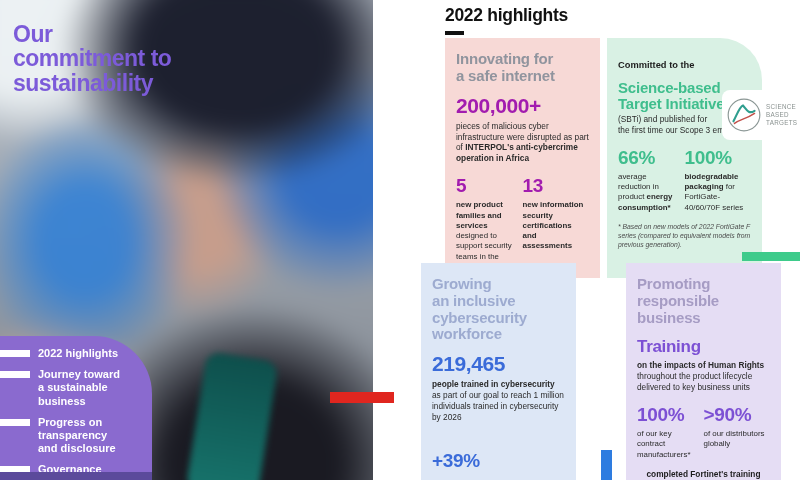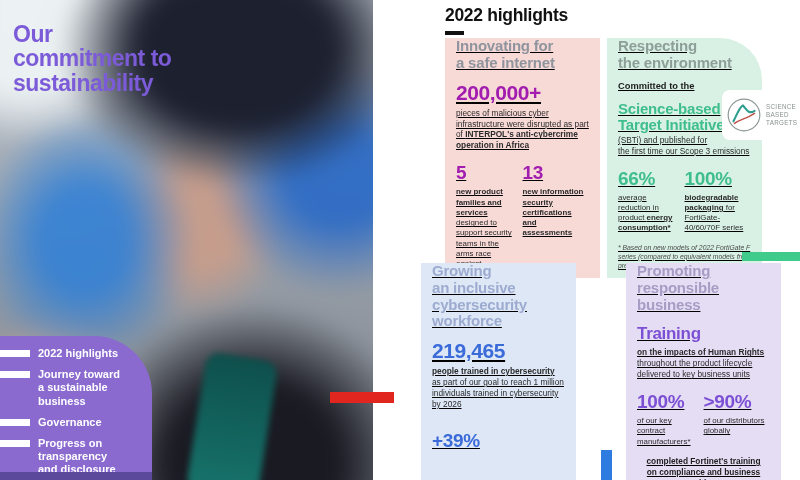--- a/index.html
+++ b/index.html
@@ -34,21 +34,21 @@
 
   
   #red-bar{position:absolute;left:330px;top:392px;width:64px;height:11px;background:#e0261f;z-index:4;}
   #green-bar{position:absolute;left:742px;top:252px;width:58px;height:9px;background:#3ecb8b;}
   #blue-bar{position:absolute;left:601px;top:450px;width:11px;height:30px;background:#2e7ce0;}
 
   
   #heading{position:absolute;left:445px;top:5px;font-size:17.5px;font-weight:800;color:#111;letter-spacing:-.3px;}
   #heading-underline{position:absolute;left:445px;top:31px;width:19px;height:4px;background:#111;}
 
-  .card{position:absolute;width:155px;height:240px;padding:0 11px;overflow:hidden;text-decoration:underline;}
+  .card{position:absolute;width:155px;height:240px;padding:13px 11px;overflow:hidden;}
   #card-innovating{left:445px;top:38px;background:#f7d9d6;}
   #card-environment{left:607px;top:38px;background:#d9f1e4;border-top-right-radius:42px;}
   #card-workforce{left:421px;top:263px;background:#dde7f6;}
   #card-responsible{left:626px;top:263px;background:#e5ddf4;}
 
   .card-title{font-size:15px;line-height:1.12;font-weight:700;letter-spacing:-.2px;}
   #card-innovating .card-title{color:#90949e;}
   #card-environment .card-title{color:#8e9e99;}
   #card-workforce .card-title{color:#9dabd0;}
   #card-responsible .card-title{color:#a69cc4;}
@@ -97,26 +97,26 @@
       <span class="menu-dash"></span>
       <span class="menu-label pre">2022 highlights</span>
     </div>
     <div class="menu-item">
       <span class="menu-dash"></span>
       <span class="menu-label pre">Journey toward
 a sustainable business</span>
     </div>
     <div class="menu-item">
       <span class="menu-dash"></span>
-      <span class="menu-label pre">Governance</span>
-    </div>
-    <div class="menu-item">
-      <span class="menu-dash"></span>
       <span class="menu-label pre">Progress on transparency
 and disclosure</span>
+    </div>
+    <div class="menu-item">
+      <span class="menu-dash"></span>
+      <span class="menu-label pre">Governance</span>
     </div>
 
   </div>
   <div id="sidebar-footer"></div>
 
   <div id="red-bar"></div>
 
   <div id="heading">2022 highlights</div>
   <div id="heading-underline"></div>
 
@@ -131,22 +131,20 @@
         <div class="col-text"><b>new product families and services</b><span> designed to support security teams in the arms race against cybercrime</span></div>
       </div>
       <div class="col">
         <div class="col-num red">13</div>
         <div class="col-text"><b>new information security certifications and assessments</b></div>
       </div>
     </div>
   </div>
 
   <div class="card" id="card-environment">
-    <div class="card-title pre">Respecting
-the environment</div>
     <div id="committed">Committed to the</div>
     <div id="sbt-name" class="green pre">Science-based
 Target Initiative</div>
     <div id="sbt-desc" class="pre">(SBTi) and published for
 the first time our Scope 3 emissions</div>
     <div class="cols">
       <div class="col">
         <div class="col-num green">66%</div>
         <div class="col-text"><span>average reduction in product </span><b>energy consumption*</b></div>
       </div>
@@ -173,21 +171,21 @@
 
   <div class="card" id="card-workforce">
     <div class="card-title pre">Growing
 an inclusive
 cybersecurity
 workforce</div>
     <div class="stat-big blue">219,465</div>
     <div class="para"><b>people trained in cybersecurity</b><span> as part of our goal to reach 1 million individuals trained in cybersecurity by 2026</span></div>
     <div class="cols">
       <div class="col">
-        <div class="col-num blue" style="margin-top:9px;">+39%</div>
+        <div class="col-num blue" style="margin-top:16px;">+39%</div>
 
       </div>
     </div>
   </div>
 
   <div class="card" id="card-responsible">
     <div class="card-title pre">Promoting
 responsible
 business</div>
     <div id="training-word" class="purple">Training</div>

